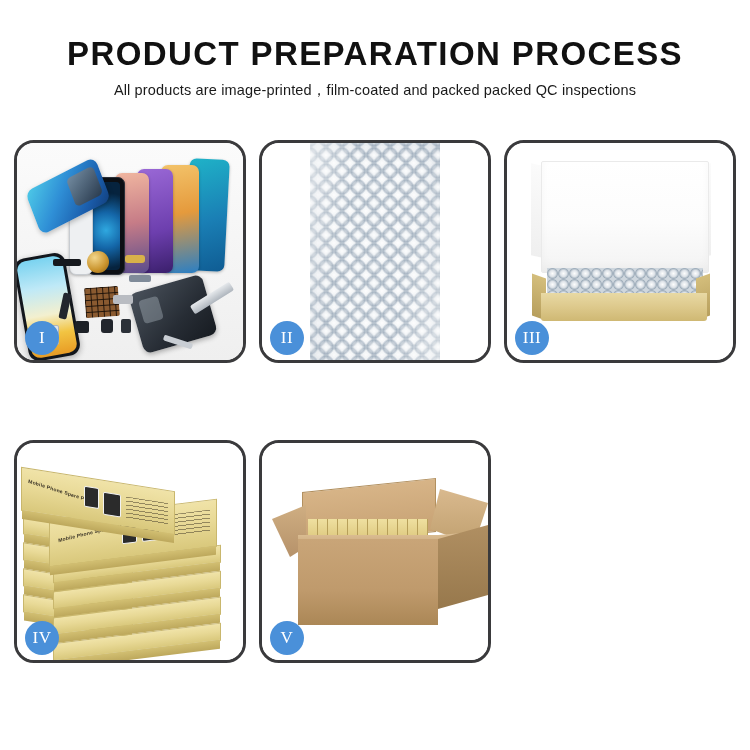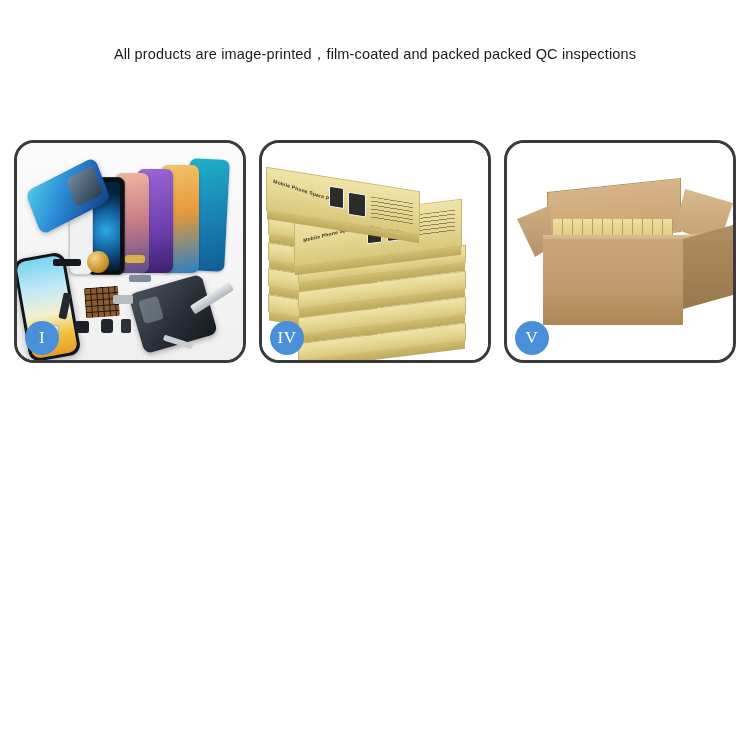--- a/index.html
+++ b/index.html
@@ -366,20 +366,21 @@
     background: rgba(120,96,62,.40);
     transform: skewY(12deg);
   }
 </style>
 </head>
 <body>
 
 <div class="page">
 
   <div class="header">
+    <div class="title">PRODUCT PREPARATION PROCESS</div>
     <div class="subtitle">All products are image-printed，film-coated and packed packed QC inspections</div>
   </div>
 
   <div class="grid">
 
     <div class="panel">
       <div class="panel-inner">
         <div class="p1-bg"></div>
         <div class="phone-fan">
           <div class="pf pf1"></div>
@@ -402,21 +403,42 @@
         <div class="part pa6"></div>
         <div class="part pa7"></div>
         <div class="part pa8"></div>
         <div class="part pa9"></div>
         <div class="part pa10"></div>
         <div class="tweez"></div>
       </div>
       <div class="badge">I</div>
     </div>
 
-
+    <div class="panel">
+      <div class="panel-inner">
+        <div class="p2-bg"></div>
+        <div class="bw-strip"></div>
+        <div class="bw-sheen"></div>
+      </div>
+      <div class="badge">II</div>
+    </div>
+
+    <div class="panel">
+      <div class="panel-inner">
+        <div class="p3-bg"></div>
+        <div class="wb-lid-left"></div>
+        <div class="wb-lid-right"></div>
+        <div class="wb-lid"></div>
+        <div class="wb-bubbles"></div>
+        <div class="wb-front-l"></div>
+        <div class="wb-front-r"></div>
+        <div class="wb-front"></div>
+      </div>
+      <div class="badge">III</div>
+    </div>
 
     <div class="panel">
       <div class="panel-inner">
         <div class="p4-bg"></div>
         <div class="stack">
 
           <div class="kbox" style="left:6px; top:82px; width:108px; height:16px; transform:skewY(9deg);">
               <span class="side"></span>
             </div>
           <div class="kbox" style="left:6px; top:108px; width:108px; height:16px; transform:skewY(9deg);">

